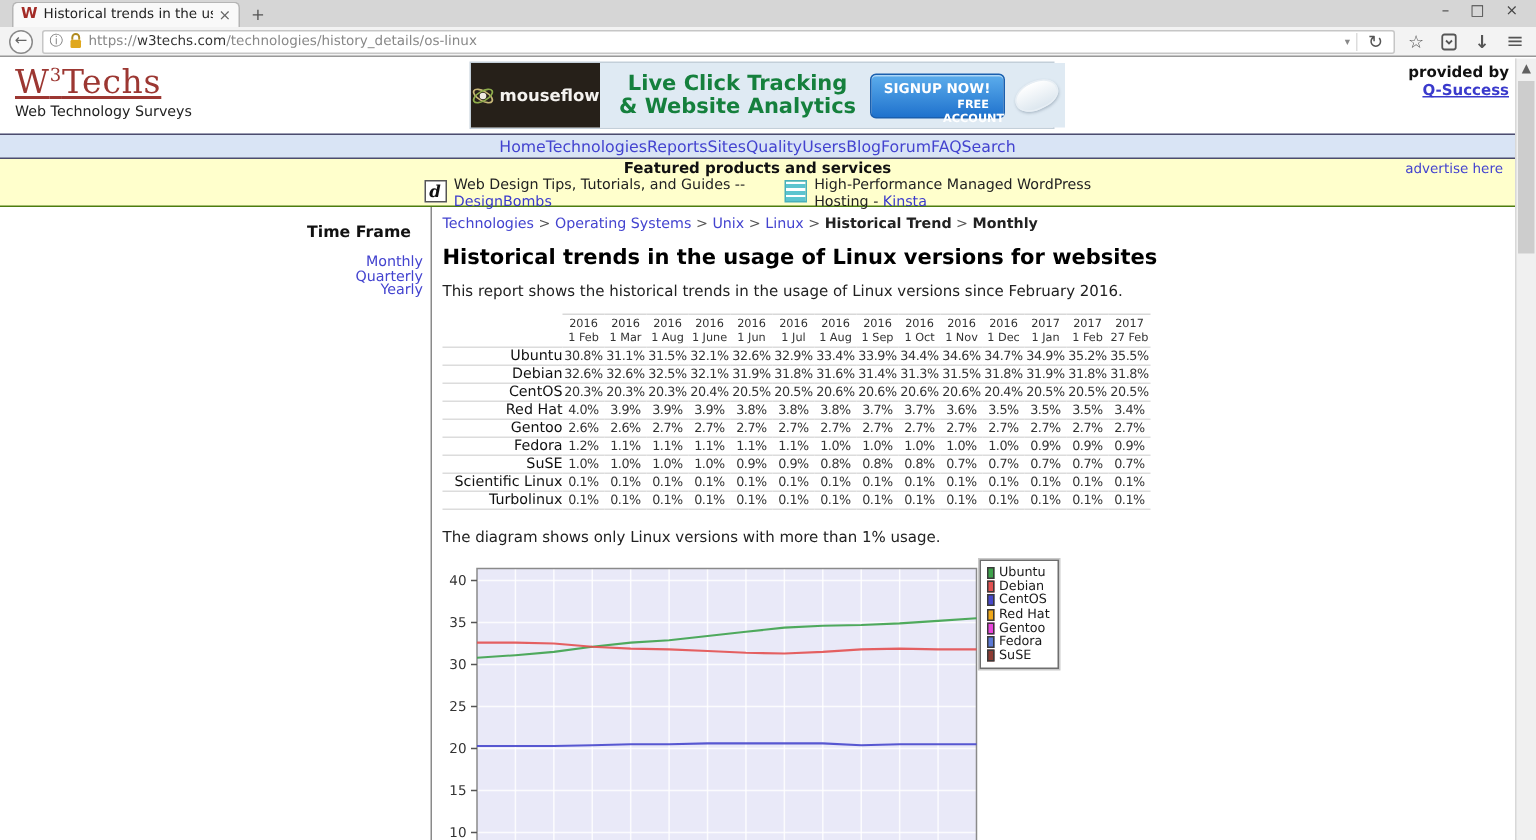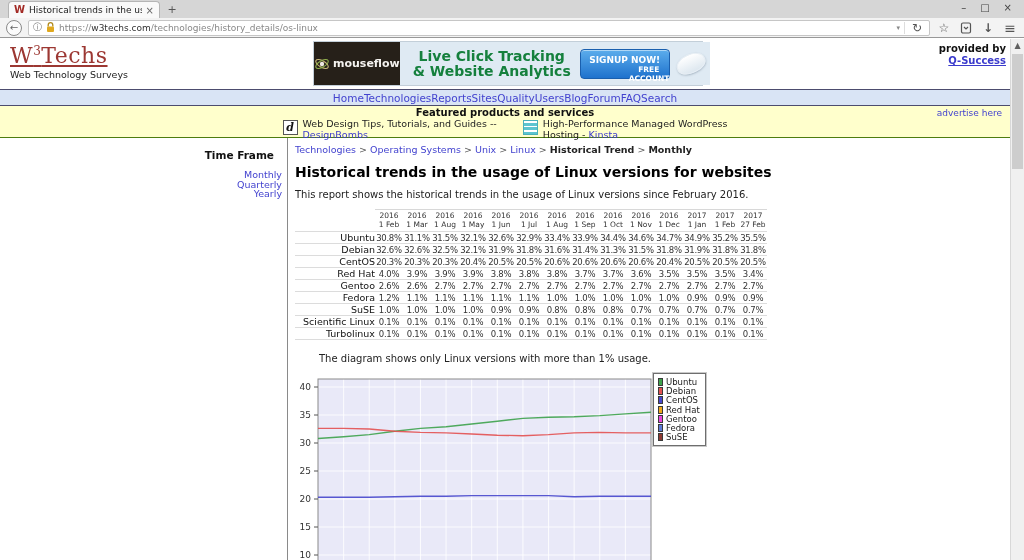--- a/index.html
+++ b/index.html
@@ -85,21 +85,21 @@
   table.usage { margin-top:9px; border-collapse:collapse; }
   table.usage th, table.usage td { font-weight:normal; }
   th.col-h { font-size:7.5px; line-height:8.5px; color:#333; text-align:center; width:28px; padding:2px 0; border-top:1px solid #d8d8d8; }
   td.row-label { font-size:9.5px; color:#111; text-align:right; padding-right:7px; white-space:nowrap; }
   td.val { font-size:8.5px; letter-spacing:-0.3px; color:#333; text-align:center; width:28px; white-space:nowrap; }
   table.usage tbody tr { border-top:1px solid #dcdcdc; }
   table.usage tbody tr:last-child { border-bottom:1px solid #dcdcdc; }
   table.usage tbody td { height:11.5px; padding:0; }
   th.lbl-col { width:80px; }
 
-  .diagram-note { margin-top:13px; font-size:10px; color:#222;margin-left:24px; }
+  .diagram-note { margin-top:13px; font-size:10px; color:#222; }
   .chart-wrap { position:relative; margin-top:8px; height:190px; }
   .legend { position:absolute; left:358px; top:1px; background:#fff; border:1px solid #6e6e6e; box-shadow:0 0 0 1px #c9c9c9; padding:3px 5px 3px 4px; }
   .legend-row { display:flex; align-items:center; gap:3px; height:9.3px; }
   .legend-swatch { width:5px; height:8px; border:1px solid #3a3a3a; flex:none; }
   .legend-label { font-size:8.5px; color:#1a1a1a; white-space:nowrap; }
 </style>
 </head>
 <body>
 
 <div class="screen">
@@ -236,21 +236,21 @@
                 <th class="col-h">
                   <div>2016</div>
                   <div>1 Mar</div>
                 </th>
                 <th class="col-h">
                   <div>2016</div>
                   <div>1 Aug</div>
                 </th>
                 <th class="col-h">
                   <div>2016</div>
-                  <div>1 May</div>
+                  <div>1 June</div>
                 </th>
                 <th class="col-h">
                   <div>2016</div>
                   <div>1 Jun</div>
                 </th>
                 <th class="col-h">
                   <div>2016</div>
                   <div>1 Jul</div>
                 </th>
                 <th class="col-h">

